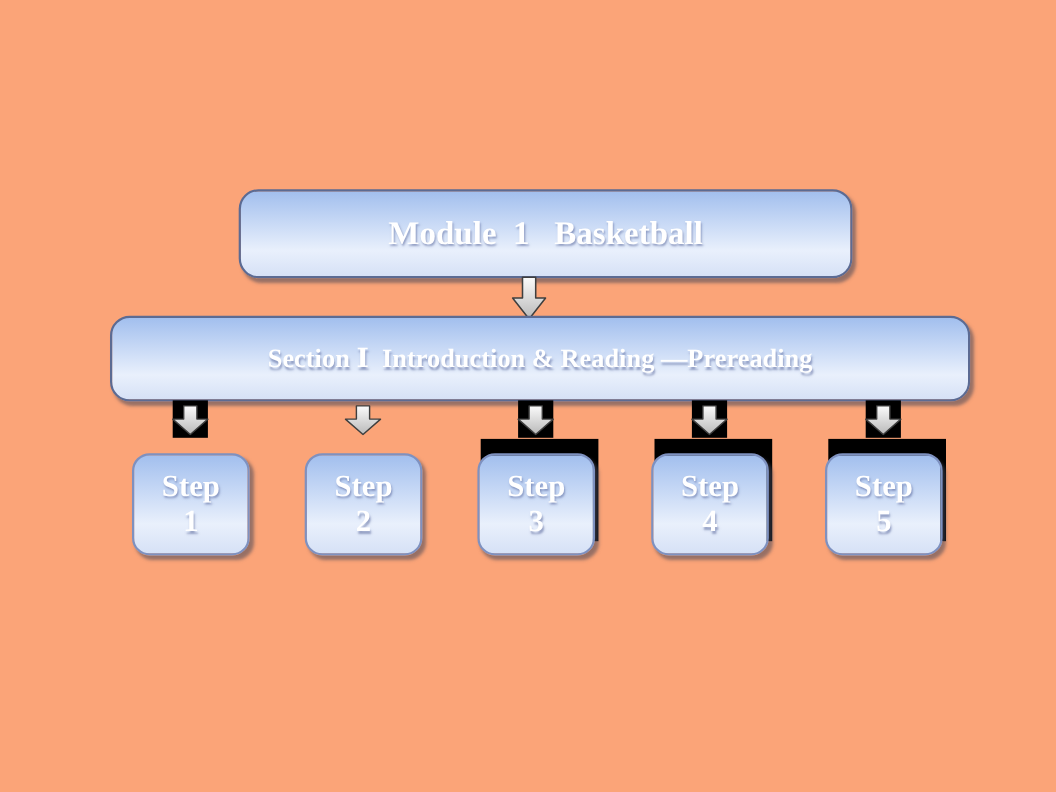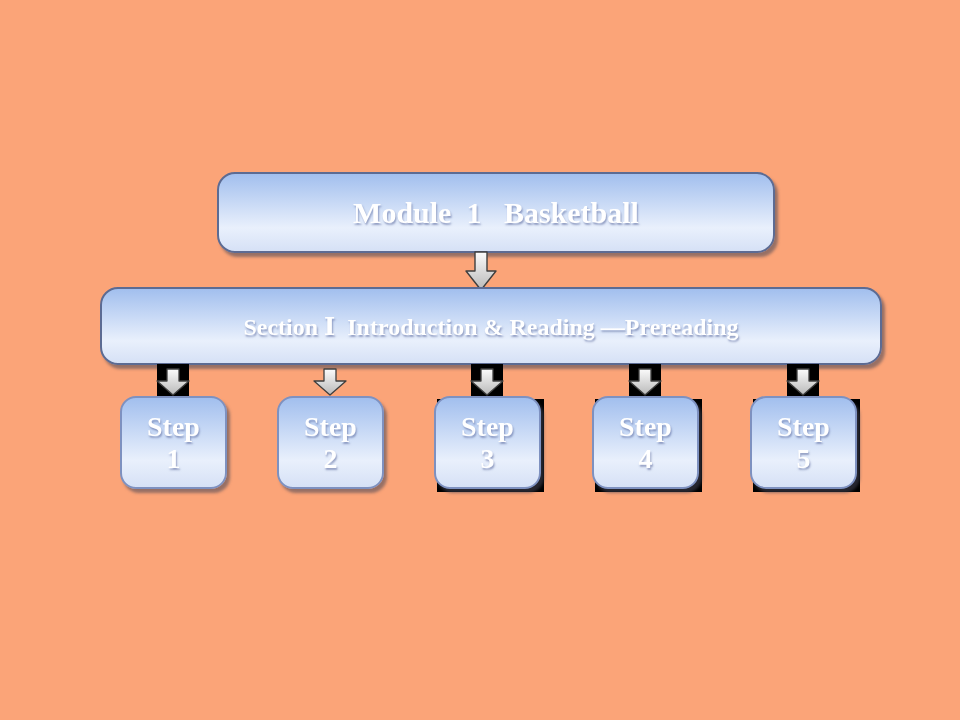--- a/index.html
+++ b/index.html
@@ -14,21 +14,21 @@
     background:linear-gradient(180deg,#a2bfee 0%,#e9f0fc 70%,#d6e1f6 100%);
     box-shadow:3px 4px 3px rgba(70,70,85,.55);
     display:flex;flex-direction:column;align-items:center;justify-content:center;
     color:#ffffff;font-weight:bold;text-align:center;
     text-shadow:1px 2px 2px rgba(80,95,150,.55);
   }
   #module-box{left:217px;top:172px;width:558px;height:81px;font-size:30px;text-align:center;}
   #section-box{left:100px;top:287px;width:782px;height:78px;font-size:24px;}
   .pre{white-space:pre;}
   .step-box{
-    width:107px;height:93px;top:396px;font-size:28px;line-height:1.12;
+    width:107px;height:93px;top:412px;font-size:28px;line-height:1.12;
     border-radius:16px;border-color:#7e91c0;
   }
   .step-box.s1{left:120px;} .step-box.s2{left:277px;} .step-box.s3{left:434px;}
   .step-box.s4{left:592px;} .step-box.s5{left:750px;}
   .backdrop{position:absolute;background:#000000;}
   .arrow-backdrop{width:32px;height:34px;top:364px;}
   .ab1{left:157px;} .ab3{left:471px;} .ab4{left:629px;} .ab5{left:787px;}
   .box-backdrop{width:107px;height:93px;top:399px;}
   .bb3{left:437px;} .bb4{left:595px;} .bb5{left:753px;}
   .arrow{position:absolute;}

